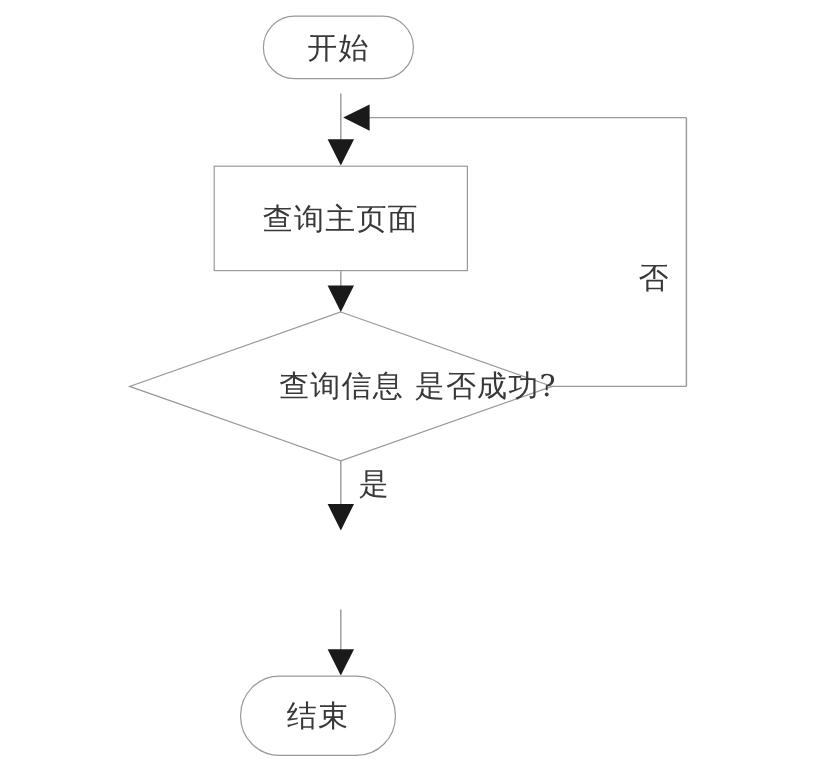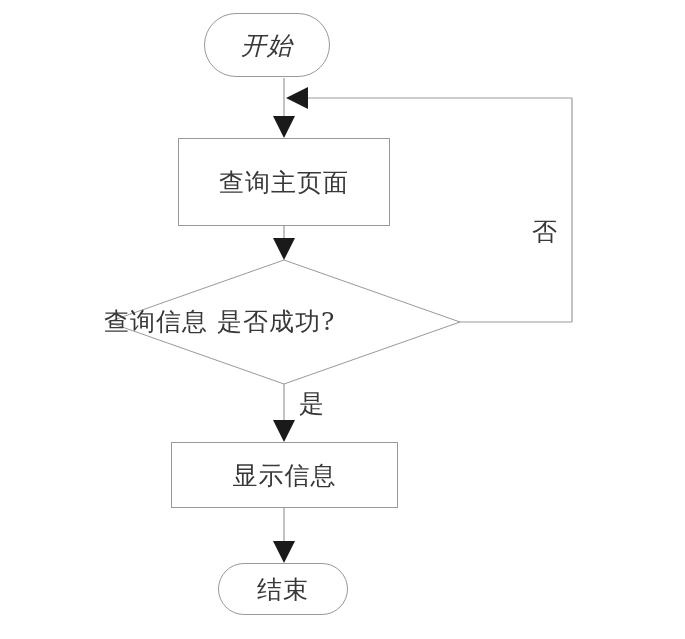--- a/index.html
+++ b/index.html
@@ -24,27 +24,27 @@
   .node{
     position:absolute;
     display:flex;align-items:center;justify-content:center;
     border:1px solid var(--line);
     background:var(--bg);
     font-size:25px;line-height:1;
     letter-spacing:1px;
     box-sizing:border-box;
     text-align:center;
   }
-  .terminator-start{left:204px;top:13px;width:126px;height:64px;border-radius:32px;font-style:italic;}
+  .terminator-start{left:219px;top:13px;width:126px;height:53px;border-radius:32px;}
   .process-query{left:178px;top:138px;width:212px;height:88px;}
   .process-show{left:171px;top:442px;width:227px;height:66px;}
-  .terminator-end{left:218px;top:563px;width:130px;height:52px;border-radius:33px;}
+  .terminator-end{left:200px;top:563px;width:130px;height:67px;border-radius:33px;}
   .decision-label{
     position:absolute;left:104px;top:309px;width:360px;
-    font-size:25px;line-height:1;text-align:left;letter-spacing:1px;
+    font-size:25px;line-height:1;text-align:right;letter-spacing:1px;
   }
   .branch-label{
     position:absolute;font-size:25px;line-height:1;
   }
   .label-yes{left:299px;top:391px;}
   .label-no{left:532px;top:219px;}
 </style>
 </head>
 <body>
 
@@ -78,23 +78,20 @@
   <div class="node terminator-start">
     <span>开始</span>
   </div>
 
   <div class="node process-query">
     <span>查询主页面</span>
   </div>
 
   <div class="decision-label">查询信息 是否成功?</div>
 
-  <div class="node process-show">
-    <span>显示信息</span>
-  </div>
 
   <div class="node terminator-end">
     <span>结束</span>
   </div>
 
   <div class="branch-label label-yes">是</div>
 
   <div class="branch-label label-no">否</div>
 
 </div>

